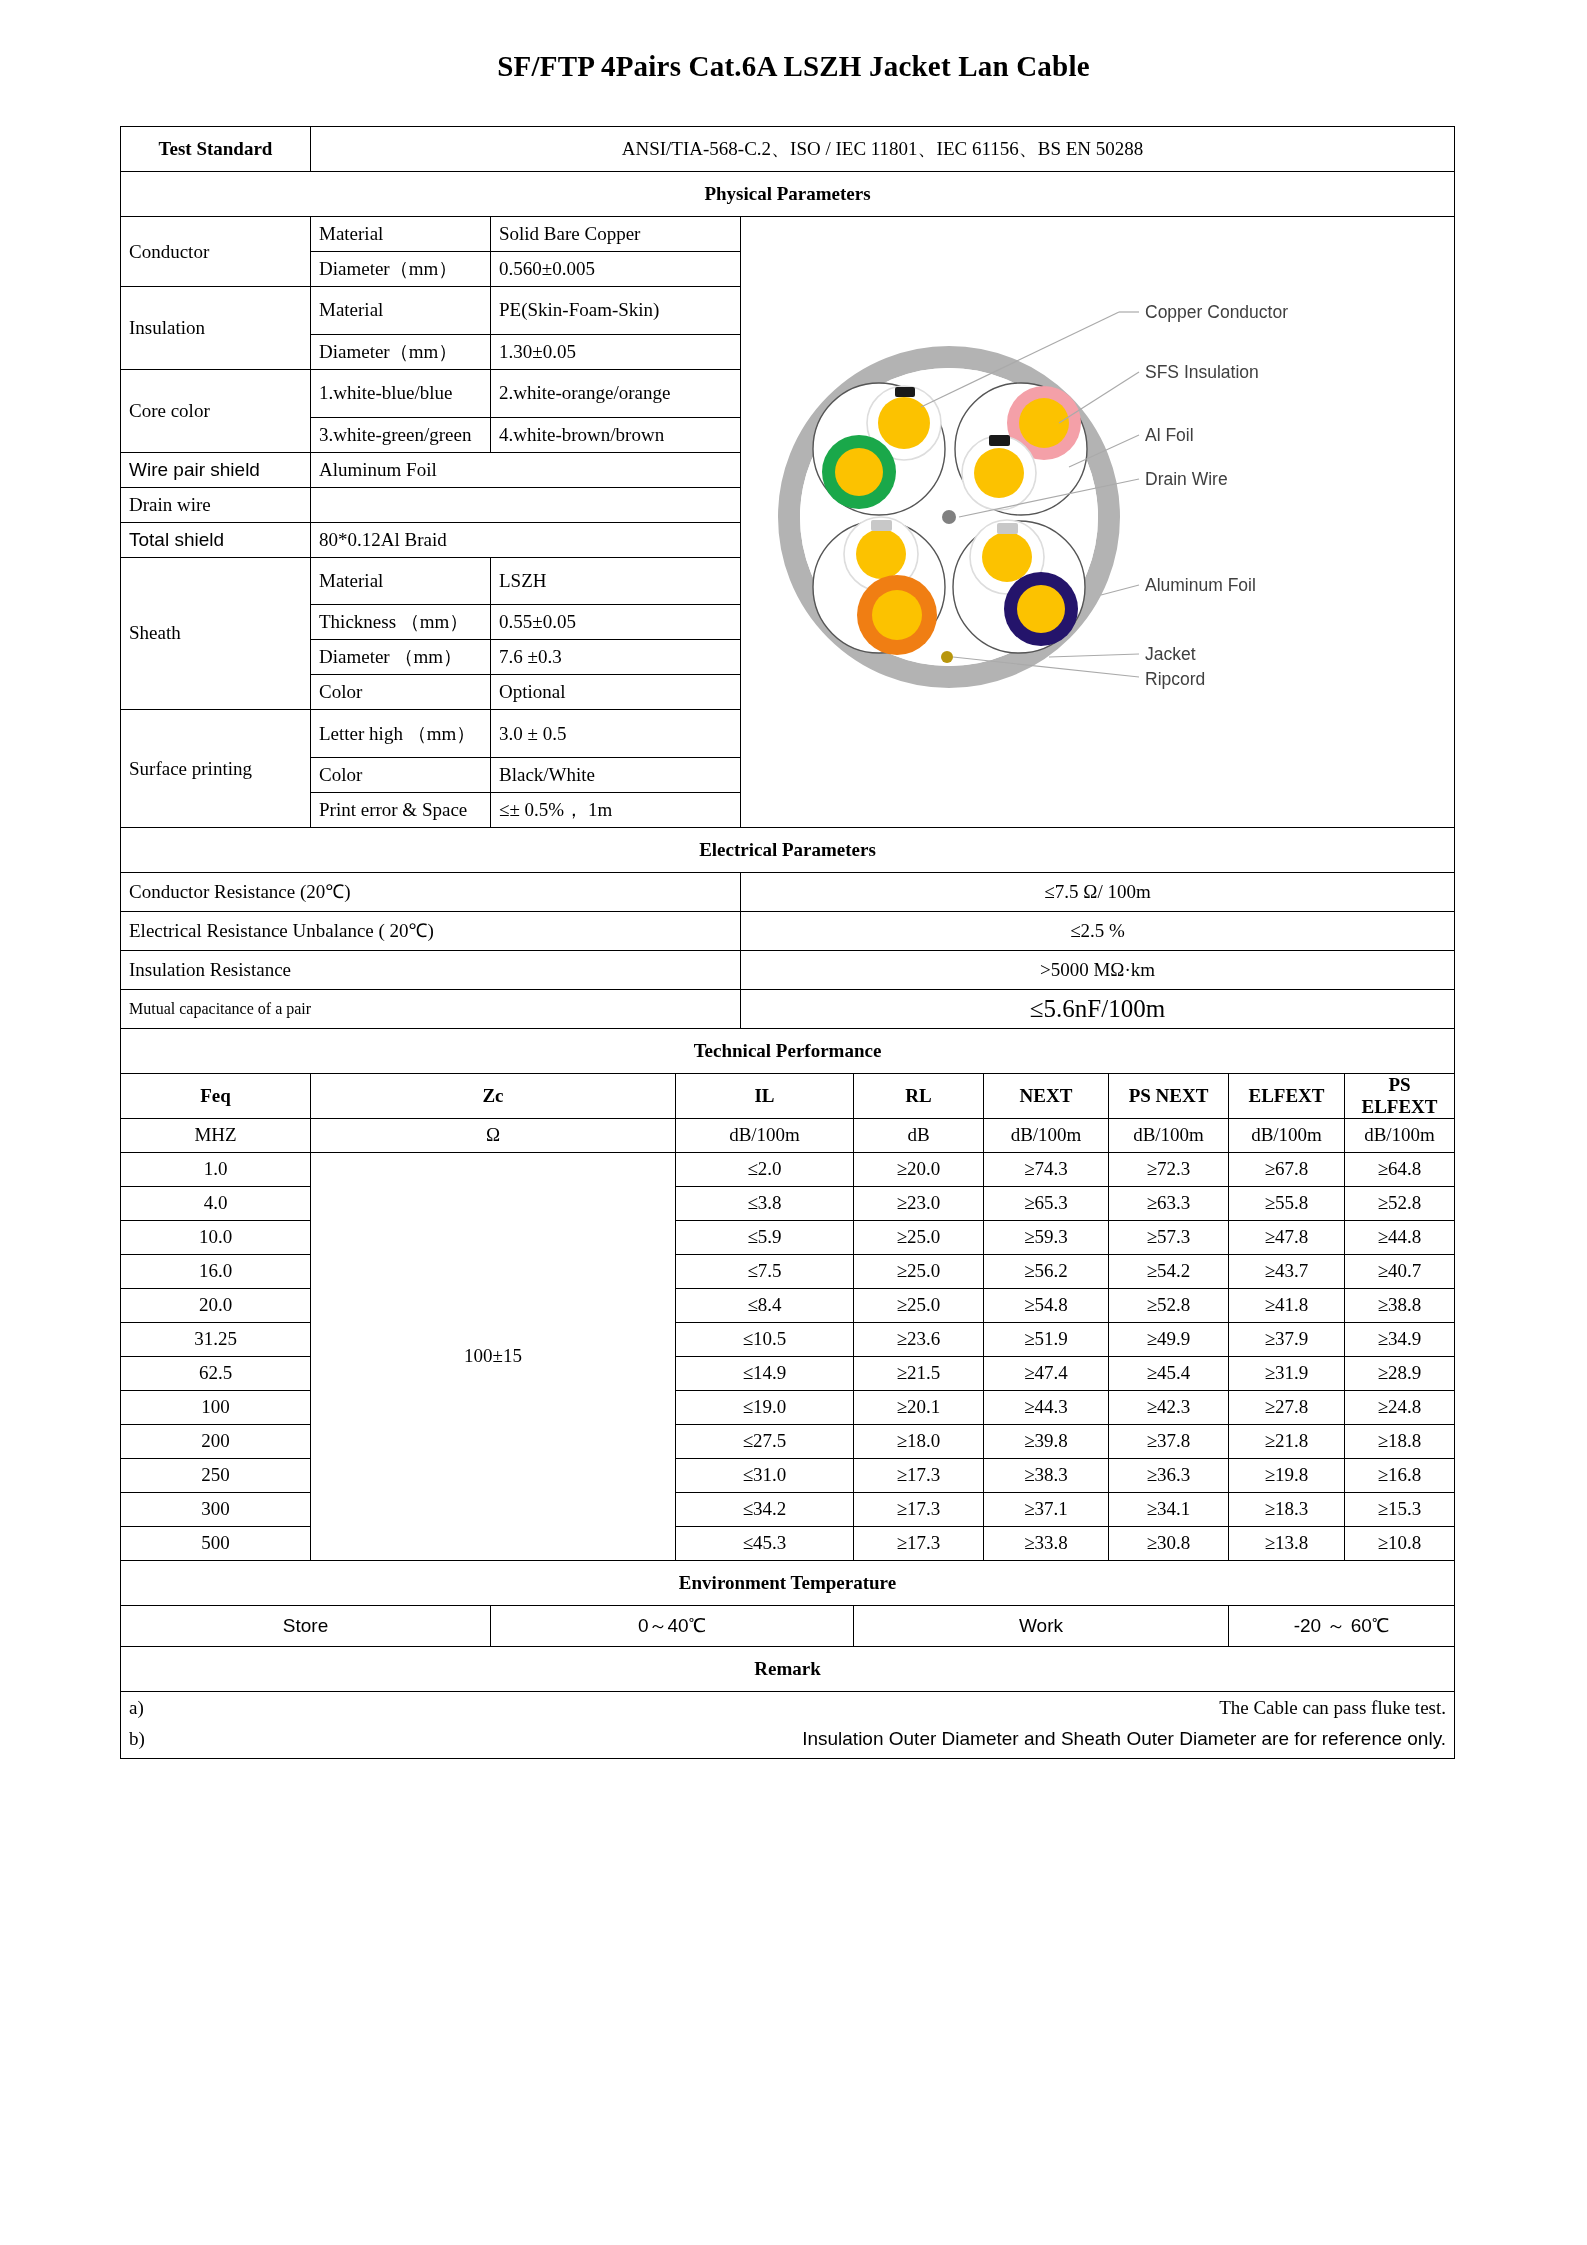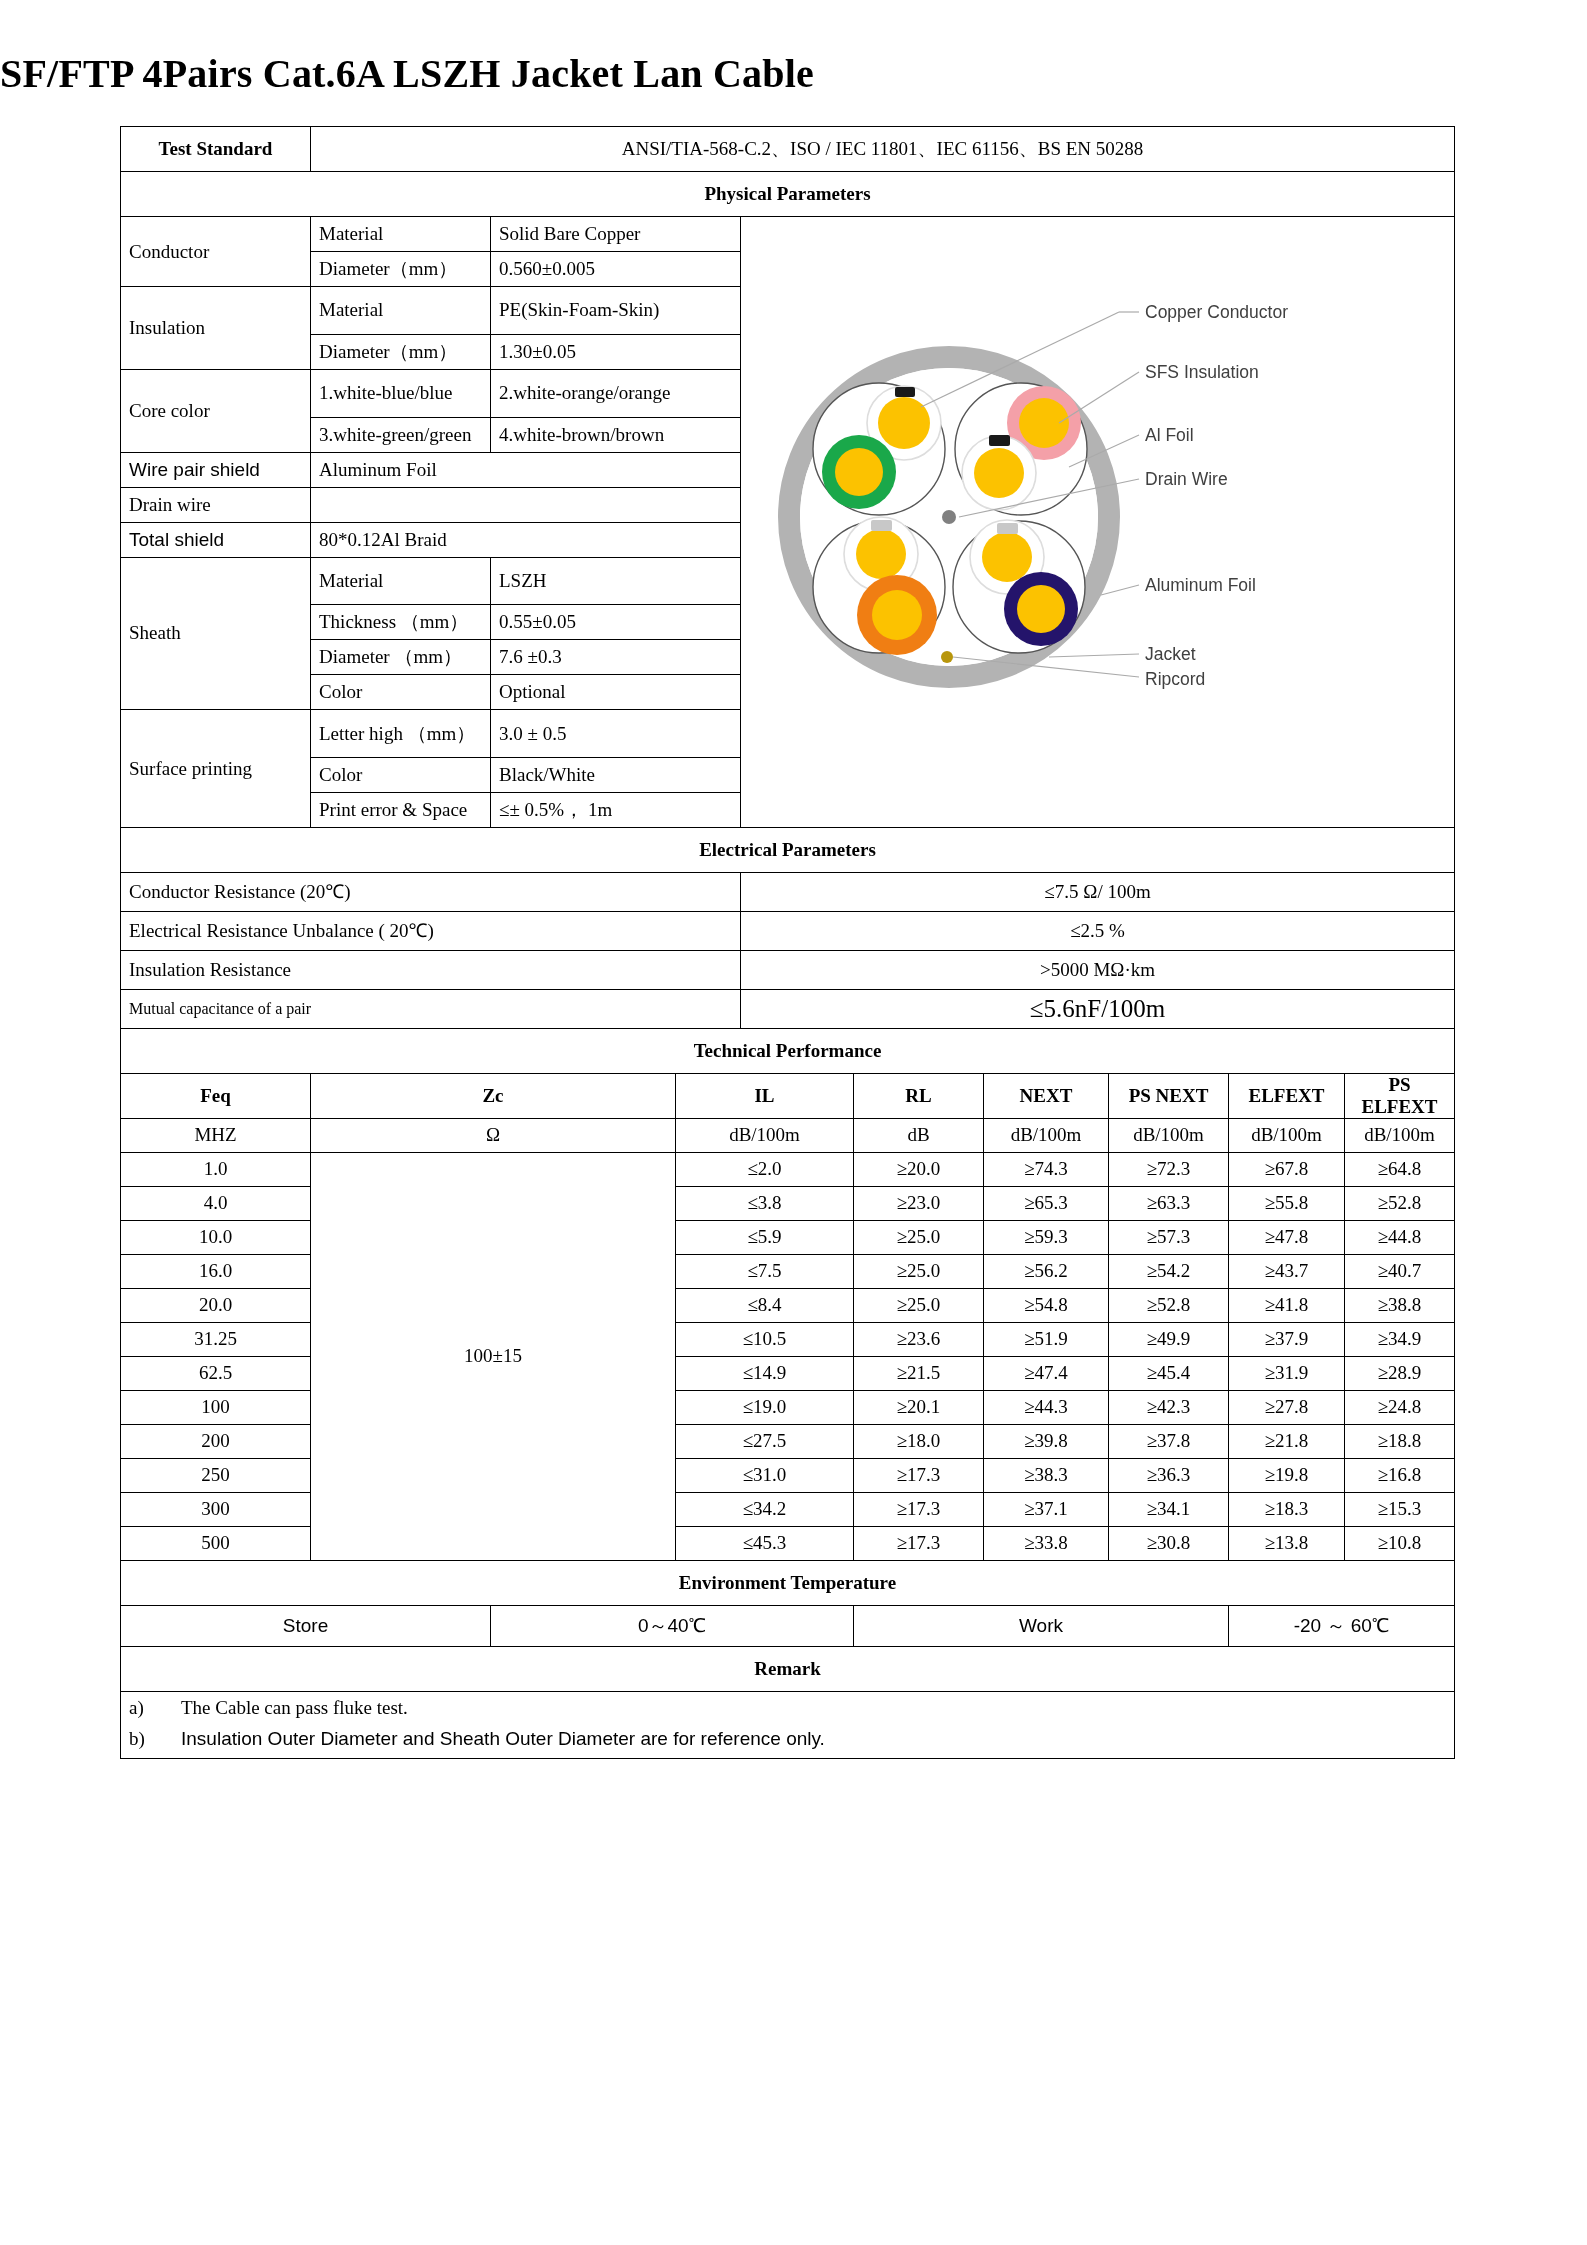--- a/index.html
+++ b/index.html
@@ -7,22 +7,23 @@
     width:1587px;height:2245px;
     background:#ffffff;
     font-family:"Liberation Serif", serif;
     color:#000;
     -webkit-font-smoothing:antialiased;
   }
   .page{position:relative;width:1587px;height:2245px;}
 
   .doc-title{
     position:absolute;left:0;top:50px;width:1587px;
+    text-align:center;
     font-family:"Liberation Serif", serif;
-    font-weight:bold;font-size:40px;letter-spacing:.2px;
+    font-weight:bold;font-size:29px;letter-spacing:.2px;
   }
 
   table.sheet{
     position:absolute;left:120px;top:126px;
     width:1334px;
     border-collapse:collapse;
     table-layout:fixed;
   }
   table.sheet td{
     border:1.6px solid #000;
@@ -72,21 +73,21 @@
 
   .env-cell{text-align:center;font-size:21px;height:40px;font-family:"Liberation Sans", sans-serif;}
 
   .remark-body{
     background:#ccffff;
     padding:10px 14px 14px 14px;
     font-size:21px;
   }
   .remark-line{display:flex;align-items:flex-start;margin:5px 0 9px 0;}
   .remark-key{width:52px;flex:0 0 52px;}
-  .remark-txt{flex:1;}
+  .remark-txt{flex:1;text-align:right;}
   .rk-sans{font-family:"Liberation Sans", sans-serif;}
 
   
   .diagram-cell{vertical-align:top;padding:0;}
   .diagram-wrap{position:relative;width:100%;height:100%;min-height:610px;}
   svg.cable{position:absolute;left:0;top:0;}
   .lbl{
     font-family:"Liberation Sans", sans-serif;
     font-size:17.5px;fill:#404040;
   }

